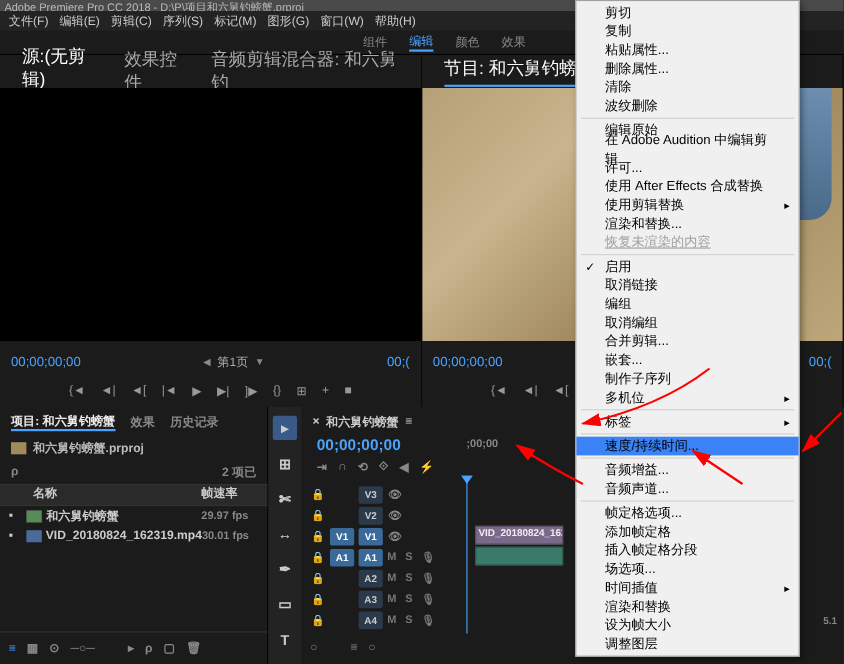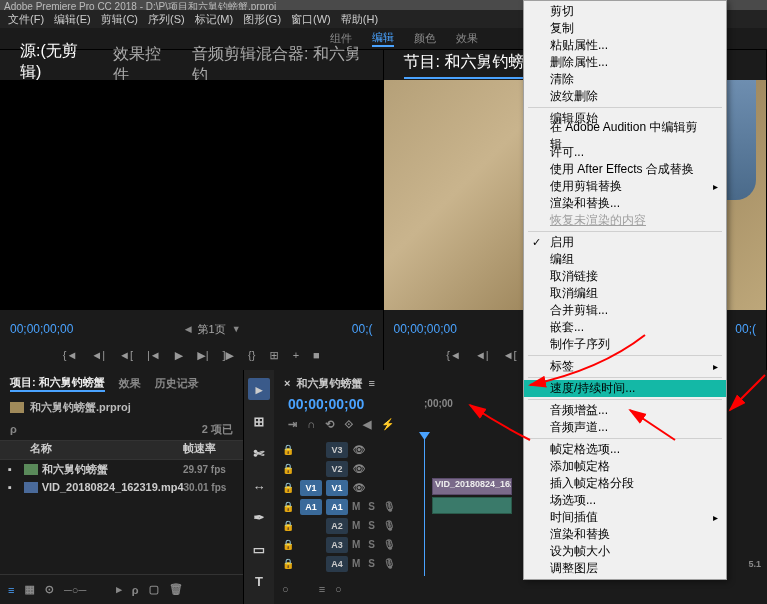--- a/index.html
+++ b/index.html
@@ -58,21 +58,21 @@
 .track .lock,.track .eye { width: 14px; text-align: center; color: #888; }
 .track .lbl { width: 22px; height: 16px; background: #2a3a4a; border-radius: 2px; display: flex; align-items: center; justify-content: center; font-size: 9px; }
 .track .lbl.on { background: #3a6a9a; color: #fff; }
 .track .extra { display: flex; gap: 8px; color: #777; font-size: 10px; }
 .clip { position: absolute; left: 150px; height: 17px; background: #7a6a8a; border: 1px solid #5a4a6a; font-size: 9px; color: #eee; padding-left: 2px; overflow: hidden; }
 .clip.audio { background: #3a7a6a; border-color: #2a5a4a; }
 .timeline .tbot { position: absolute; bottom: 4px; left: 8px; right: 8px; height: 22px; display: flex; align-items: center; gap: 10px; color: #888; font-size: 11px; }
 
 .ctxmenu { position: absolute; top: 0; right: 40px; width: 204px; background: #f0f0f0; border: 1px solid #a0a0a0; box-shadow: 2px 2px 6px rgba(0,0,0,0.4); color: #000; font-size: 12px; z-index: 100; padding: 2px 0; max-height: 604px; }
 .ctxmenu .mi { height: 17px; display: flex; align-items: center; padding: 0 20px 0 26px; position: relative; }
-.ctxmenu .mi.hl { background: #14b8a6; }
+.ctxmenu .mi.hl { background: #3b82f6; }
 .ctxmenu .mi.dis { color: #a0a0a0; text-decoration: underline; }
 .ctxmenu .sep { height: 1px; background: #d0d0d0; margin: 2px 4px; }
 .ctxmenu .chk::before { content: '✓'; position: absolute; left: 8px; font-size: 11px; }
 .ctxmenu .arr::after { content: '▸'; position: absolute; right: 8px; font-size: 10px; }
 
 .arrow-annot { position: absolute; z-index: 200; pointer-events: none; }
 .arrow-annot svg { overflow: visible; }
 
 .seq-icon { width:14px; height:11px; background:#5a8a5a; display:inline-block; }
 .vid-icon { width:14px; height:11px; background:#4a6a9a; display:inline-block; }
@@ -323,26 +323,27 @@
     <div class="sep"></div>
     <div class="mi">编辑原始</div>
     <div class="mi">在 Adobe Audition 中编辑剪辑</div>
     <div class="mi">许可...</div>
     <div class="mi">使用 After Effects 合成替换</div>
     <div class="mi arr">使用剪辑替换</div>
     <div class="mi">渲染和替换...</div>
     <div class="mi dis">恢复未渲染的内容</div>
     <div class="sep"></div>
     <div class="mi chk">启用</div>
+    <div class="mi">取消链接</div>
     <div class="mi">编组</div>
-    <div class="mi">取消链接</div>
     <div class="mi">取消编组</div>
     <div class="mi">合并剪辑...</div>
     <div class="mi">嵌套...</div>
     <div class="mi">制作子序列</div>
+    <div class="mi arr">多机位</div>
     <div class="sep"></div>
     <div class="mi arr">标签</div>
     <div class="sep"></div>
     <div class="mi hl">速度/持续时间...</div>
     <div class="sep"></div>
     <div class="mi">音频增益...</div>
     <div class="mi">音频声道...</div>
     <div class="sep"></div>
     <div class="mi">帧定格选项...</div>
     <div class="mi">添加帧定格</div>

